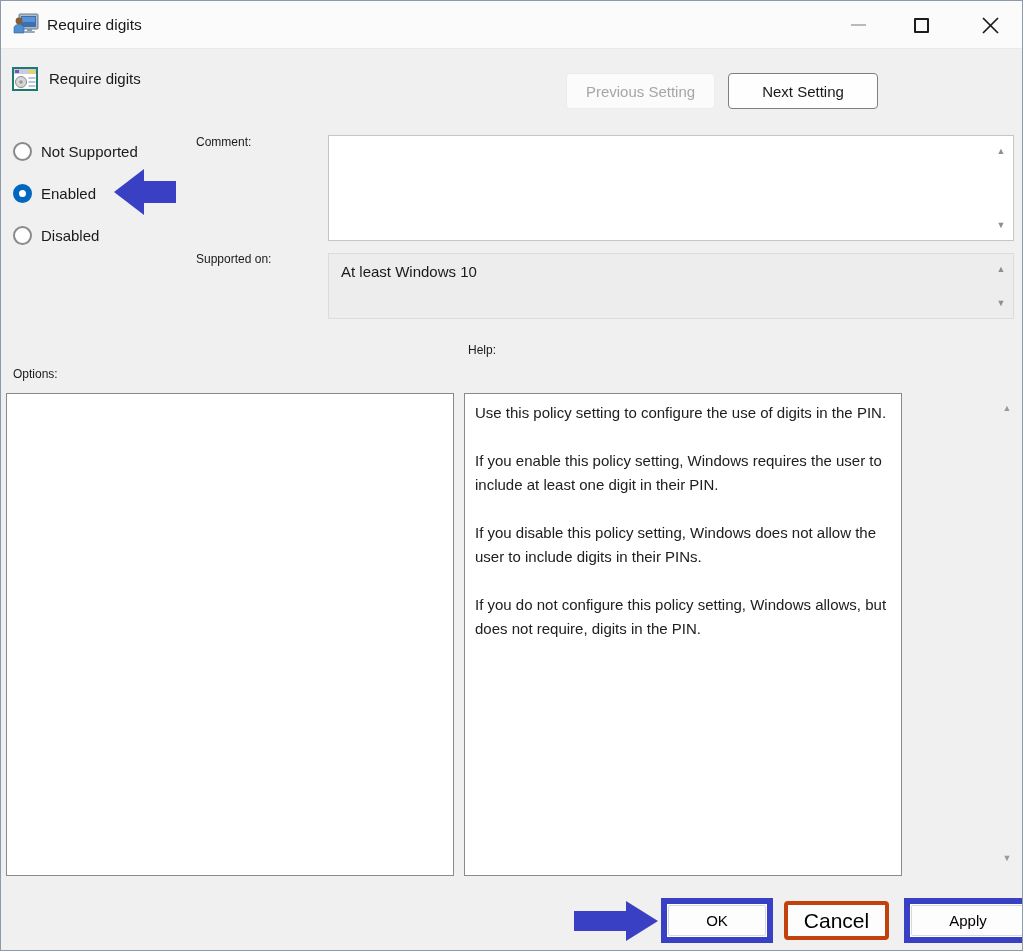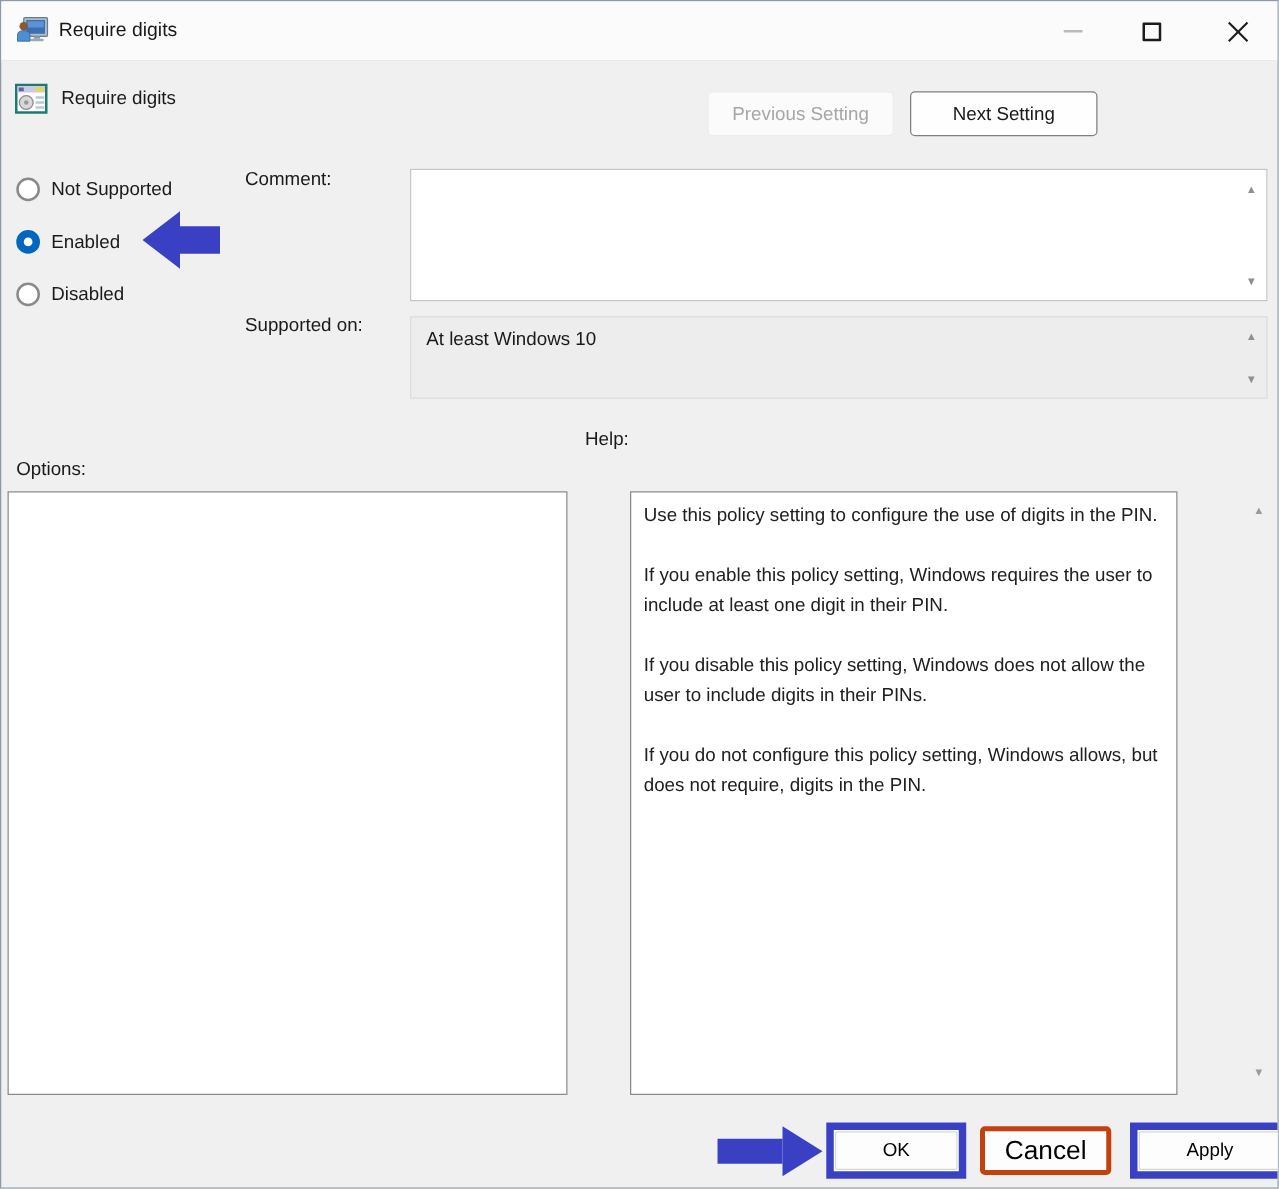--- a/index.html
+++ b/index.html
@@ -70,21 +70,21 @@
   .arrow-shaft { background: var(--annotation); }
   .arrow-left .arrow-shaft { width: 32px; height: 22px; }
   .arrow-head-right {
     width: 0; height: 0;
     border-top: 20px solid transparent; border-bottom: 20px solid transparent;
     border-left: 32px solid var(--annotation);
   }
   .arrow-right .arrow-shaft { width: 52px; height: 20px; }
 
   
-  .field-label { position: absolute; font-size: 15px; }
+  .field-label { position: absolute; font-size: 12px; }
   .lbl-comment { left: 195px; top: 134px; }
   .lbl-supported { left: 195px; top: 251px; }
   .lbl-options { left: 12px; top: 342px; margin-top: 24px; }
   .lbl-help { left: 467px; top: 342px; }
 
   .comment-box {
     position: absolute; left: 327px; top: 134px; width: 686px; height: 106px;
     background: #ffffff; border: 1px solid #c6c6c6;
   }
   .supported-box {
@@ -100,21 +100,21 @@
   .sa-bottom { bottom: 8px; }
 
   
   .options-panel {
     position: absolute; left: 5px; top: 392px; width: 448px; height: 483px;
     background: #ffffff; border: 1px solid #8a8a8a;
   }
   .help-panel {
     position: absolute; left: 463px; top: 392px; width: 438px; height: 483px;
     background: #ffffff; border: 1px solid #8a8a8a;
-    padding: 7px 10px; overflow: hidden; margin-left: 40px;
+    padding: 7px 10px; overflow: hidden;
   }
   .help-panel p { font-size: 15px; line-height: 24px; margin-bottom: 24px; color: #202020; }
   .help-scroll-up   { position: absolute; left: 999px; top: 402px;  width: 14px; font-size: 9px; color: #9a9a9a; text-align: center; }
   .help-scroll-down { position: absolute; left: 999px; top: 852px;  width: 14px; font-size: 9px; color: #9a9a9a; text-align: center; }
 
   
   .anno-frame {
     position: absolute; height: 45px; border: 6px solid var(--annotation);
     background: #ffffff; display: flex; align-items: stretch;
   }

